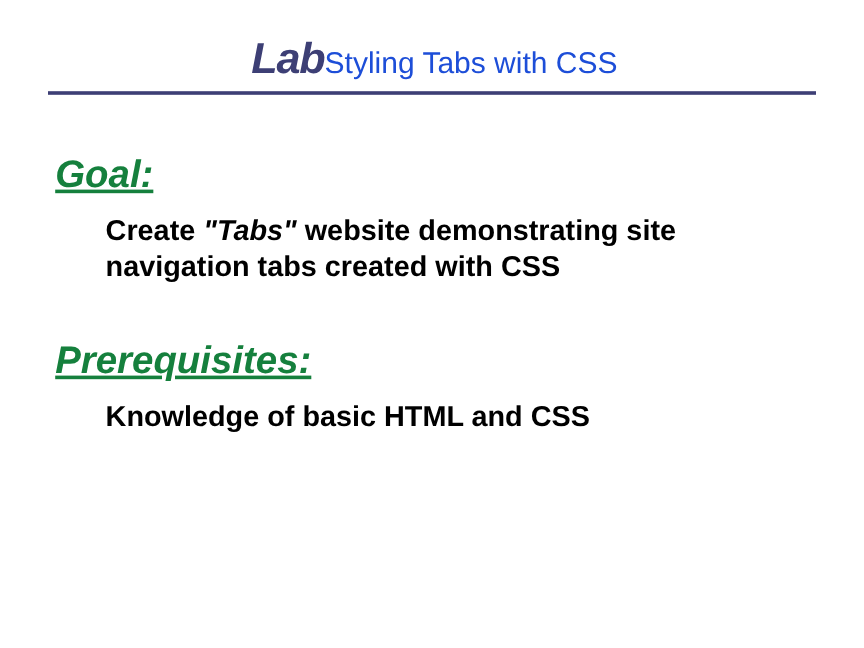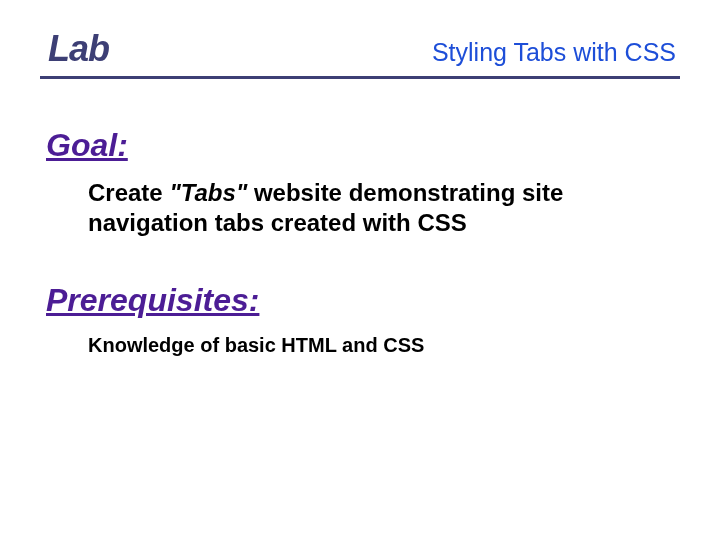--- a/index.html
+++ b/index.html
@@ -10,21 +10,21 @@
     body {
       width: 720px;
       height: 540px;
       background: #ffffff;
       font-family: Arial, Helvetica, sans-serif;
       padding: 28px 40px;
       color: #000;
     }
     .header {
       display: flex;
-      justify-content: space-between;
+      justify-content: center;
       align-items: baseline;
       border-bottom: 3px solid #3d3f75;
       padding-bottom: 6px;
       margin-bottom: 48px;
       padding-left: 8px;
       padding-right: 4px;
     }
     .header-label {
       font-style: italic;
       font-weight: bold;
@@ -34,39 +34,39 @@
     }
     .header-title {
       font-size: 25px;
       font-weight: normal;
       color: #1d4ed8;
     }
     .section-heading {
       font-style: italic;
       font-weight: bold;
       font-size: 32px;
-      color: #4c1d95;
+      color: #15803d;
       text-decoration: underline;
       margin-bottom: 14px;
       margin-left: 6px;
     }
     .goal-body {
       font-size: 24px;
       font-weight: bold;
       color: #000;
       margin-left: 48px;
       margin-right: 30px;
       line-height: 1.25;
       margin-bottom: 44px;
     }
     .goal-emphasis {
       font-style: italic;
     }
     .prereq-body {
-      font-size: 20px;
+      font-size: 24px;
       font-weight: bold;
       color: #000;
       margin-left: 48px;
       line-height: 1.25;
     }
   </style>
 </head>
 <body>
 
 <div class="header">

